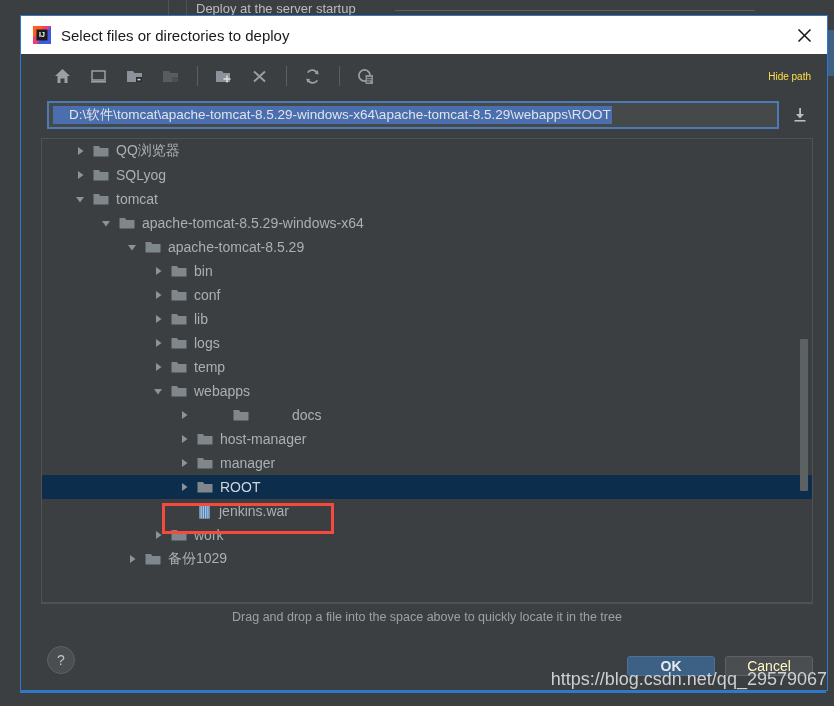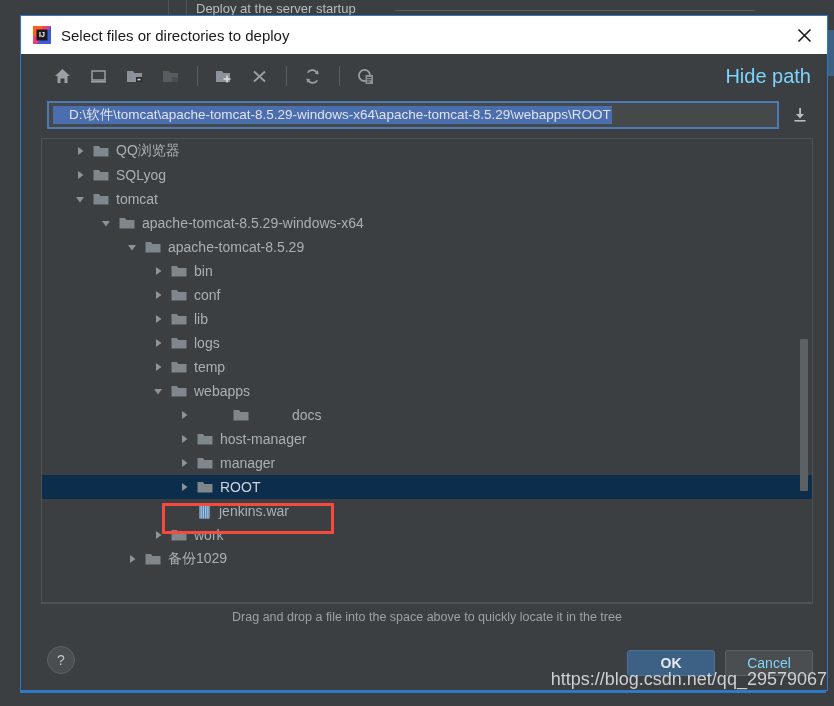--- a/index.html
+++ b/index.html
@@ -114,22 +114,22 @@
   }
   .tb-btn.disabled { opacity: 0.5; cursor: default; }
   .tb-sep {
     width: 1px; height: 20px;
     background: #5b5f61;
     margin: 0 10px 0 6px;
     flex: 0 0 auto;
   }
   #hide-path-link {
     margin-left: auto;
-    font-size: 20px;
-    color: #7dd3fc;
+    font-size: 10px;
+    color: #fde047;
     cursor: pointer;
     padding-right: 2px;
   }
 
   
   #path-row {
     flex: 0 0 auto;
     height: 34px;
     display: flex;
     align-items: center;
@@ -274,37 +274,37 @@
   #dialog-actions {
     margin-left: auto;
     display: flex;
     align-items: flex-start;
     gap: 10px;
     padding-bottom: 14px;
     align-self: flex-end;
   }
   .dlg-btn {
     min-width: 88px;
-    height: 26px;
+    height: 20px;
     border-radius: 3px;
     font-size: 14px;
     display: flex; align-items: center; justify-content: center;
     cursor: pointer;
     box-sizing: border-box;
   }
   #ok-button {
     background: #3d6185;
     border: 1px solid #4a7198;
     color: #e6eaed;
     font-weight: bold;
   }
   #cancel-button {
     background: #4a4e50;
     border: 1px solid #5d6265;
-    color: #7dd3fc;
+    color: #fef9c3;
   }
 
   
   #watermark {
     position: absolute;
     right: 7px; bottom: 16px;
     font-size: 18px;
     color: #d8dde1;
     opacity: 0.92;
     white-space: nowrap;

